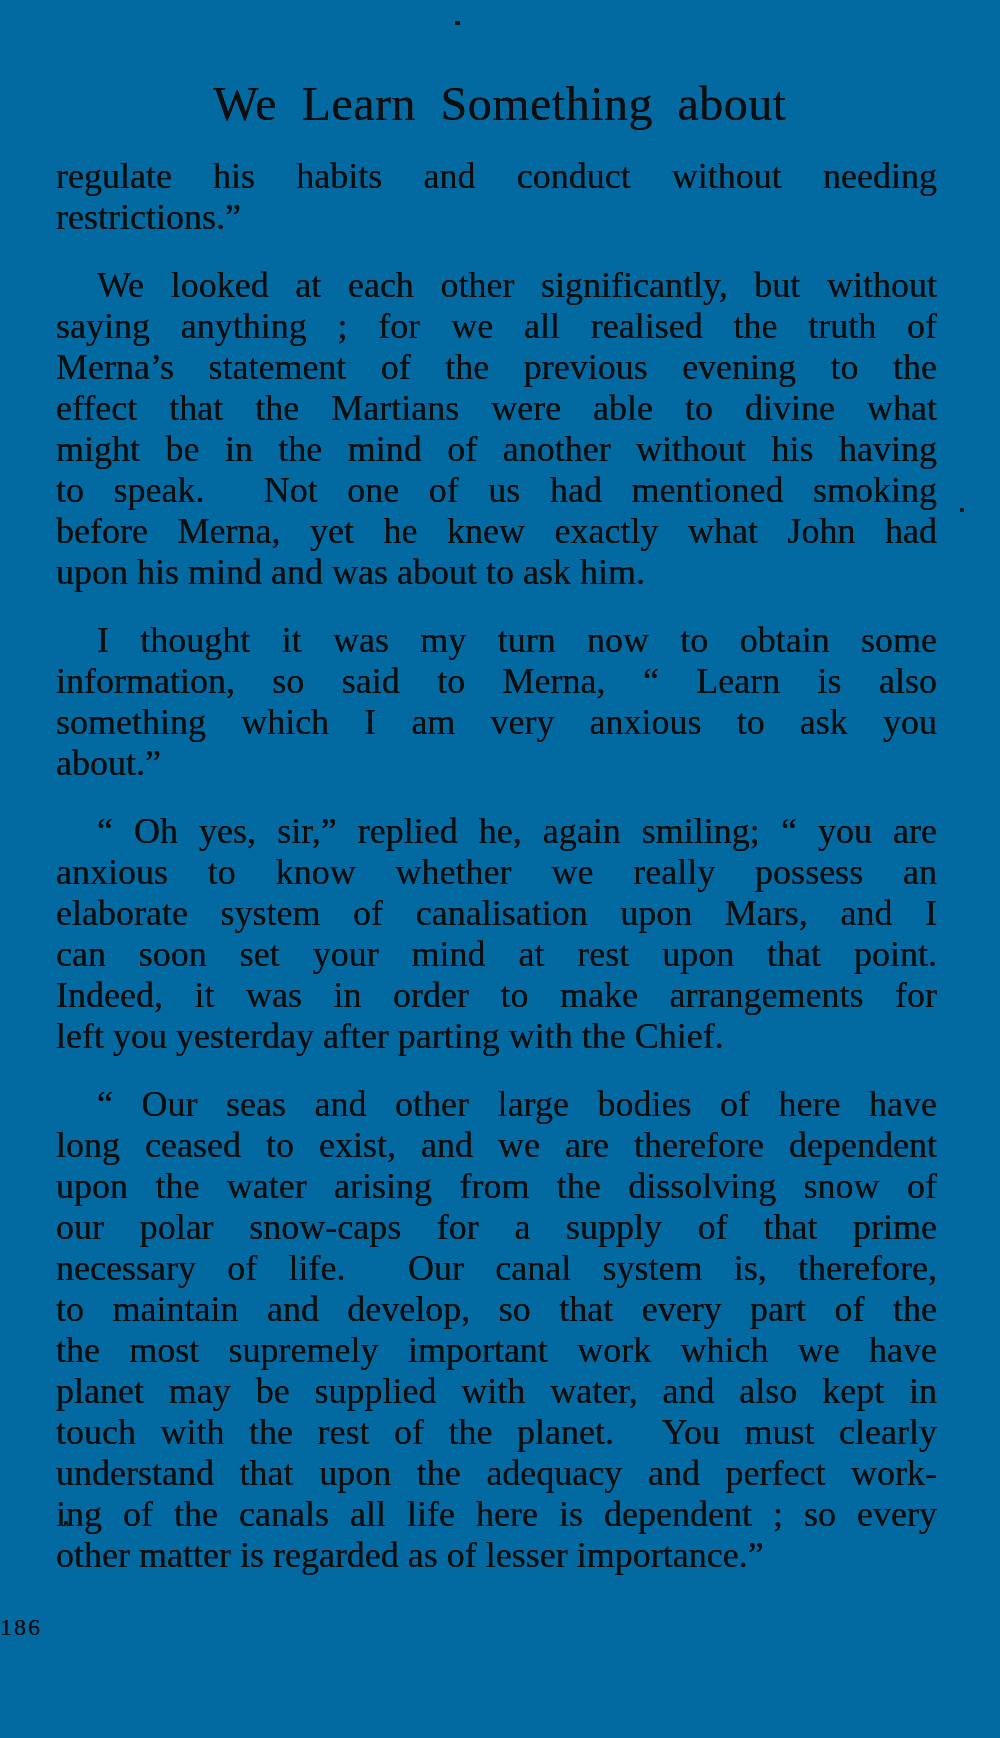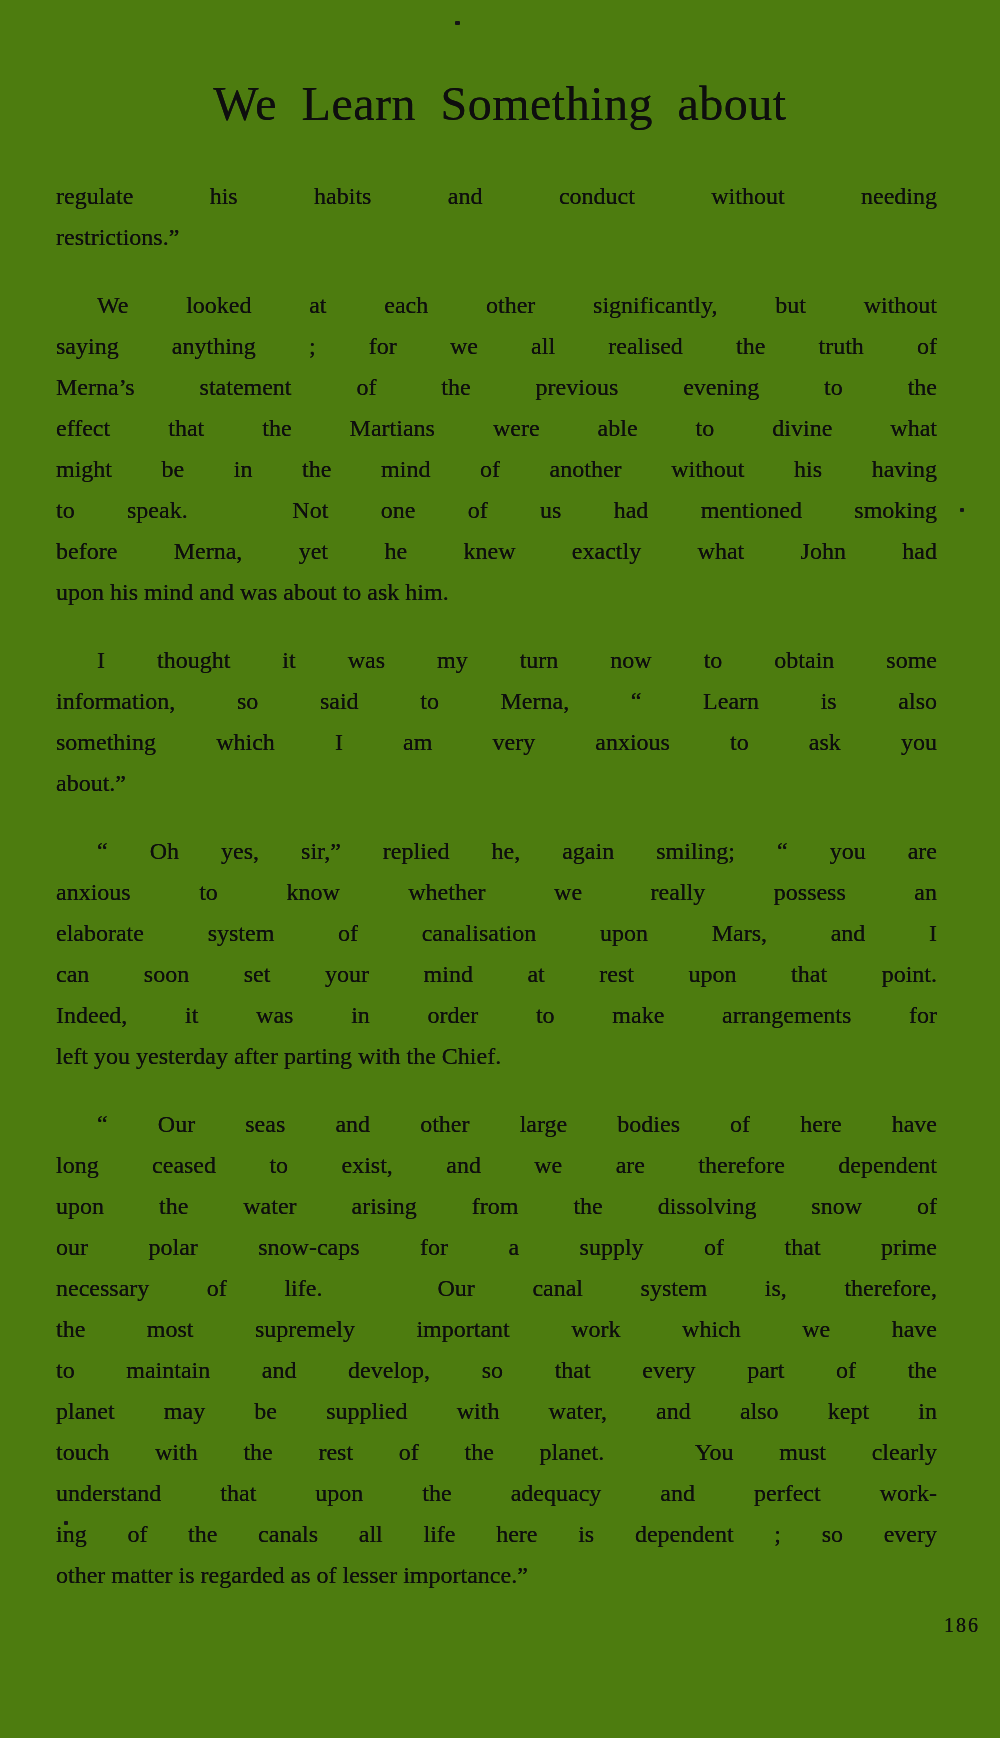--- a/index.html
+++ b/index.html
@@ -4,44 +4,44 @@
 <style>
   html, body {
     margin: 0;
     padding: 0;
     background: #ffffff;
   }
   .page {
     position: relative;
     width: 1000px;
     height: 1738px;
-    background: #4d7c0f;
+    background: #0369a1;
     overflow: hidden;
     font-family: "Liberation Serif", "DejaVu Serif", serif;
     color: #0e0e0e;
   }
   .header-title {
     position: absolute;
     top: 80px;
     left: 0;
     width: 1000px;
     text-align: center;
     font-size: 48px;
     line-height: 1;
     word-spacing: 12px;
     letter-spacing: 0.5px;
     white-space: nowrap;
     text-shadow: 0 0 0.6px currentColor;
   }
   .page-body {
     position: absolute;
-    top: 176px;
+    top: 156px;
     left: 56px;
     width: 881px;
-    font-size: 24px;
+    font-size: 36px;
     line-height: 41px;
     text-shadow: 0 0 0.5px currentColor;
   }
   .para {
     margin: 0 0 10px 0;
   }
   .para:last-child { margin-bottom: 0; }
   .line {
     text-align: justify;
     text-align-last: justify;
@@ -53,22 +53,22 @@
   }
   .line.first-indent {
     text-indent: 41px;
     margin-top: 27px;
   }
   .page-number {
     position: absolute;
     top: 1615px;
     left: 0;
     width: 980px;
-    text-align: right;
-    font-size: 20px;
+    text-align: left;
+    font-size: 24px;
     line-height: 1;
     letter-spacing: 2px;
     text-shadow: 0 0 0.5px currentColor;
   }
   .speck {
     position: absolute;
     background: #151515;
     border-radius: 1px;
   }
   .speck.s1 { left: 455px; top: 21px;  width: 5px; height: 4px; }
@@ -113,22 +113,22 @@
         <div class="line">can soon set your mind at rest upon that point.</div>
         <div class="line">Indeed, it was in order to make arrangements for</div>
         <div class="line last">left you yesterday after parting with the Chief.</div>
       </div>
       <div class="para">
         <div class="line first-indent">“ Our seas and other large bodies of here have</div>
         <div class="line">long ceased to exist, and we are therefore dependent</div>
         <div class="line">upon the water arising from the dissolving snow of</div>
         <div class="line">our polar snow-caps for a supply of that prime</div>
         <div class="line">necessary of life.&nbsp; Our canal system is, therefore,</div>
+        <div class="line">to maintain and develop, so that every part of the</div>
         <div class="line">the most supremely important work which we have</div>
-        <div class="line">to maintain and develop, so that every part of the</div>
         <div class="line">planet may be supplied with water, and also kept in</div>
         <div class="line">touch with the rest of the planet.&nbsp; You must clearly</div>
         <div class="line">understand that upon the adequacy and perfect work-</div>
         <div class="line">ing of the canals all life here is dependent ; so every</div>
         <div class="line last">other matter is regarded as of lesser importance.”</div>
       </div>
     </div>
 
   <div class="page-number">186</div>
 </div>

